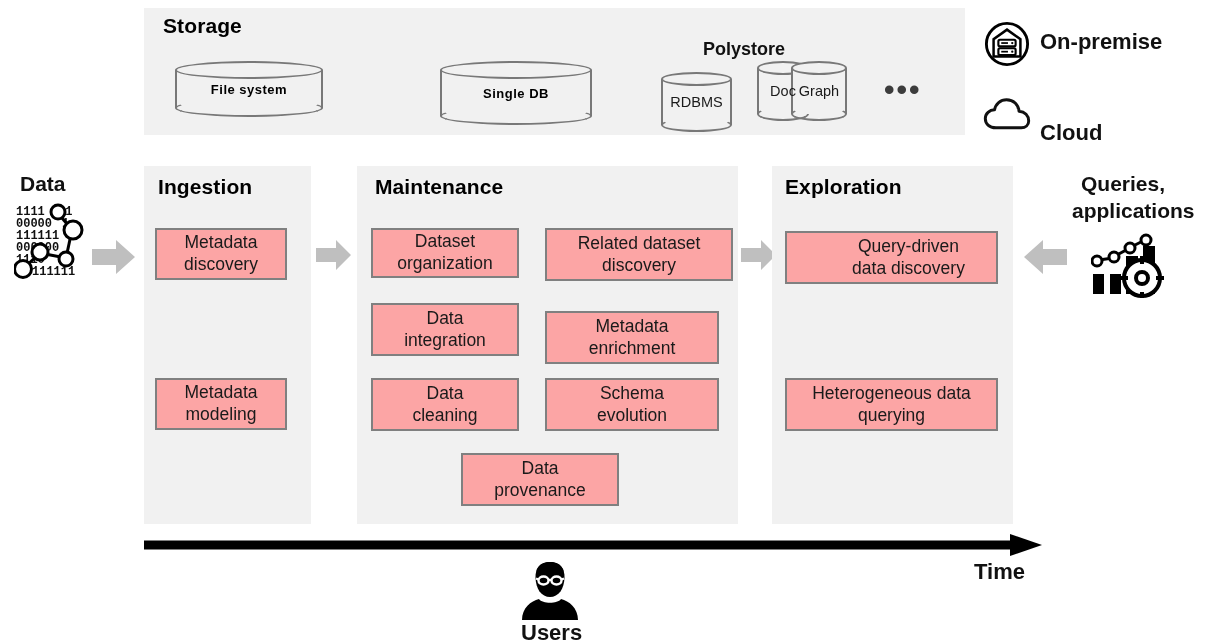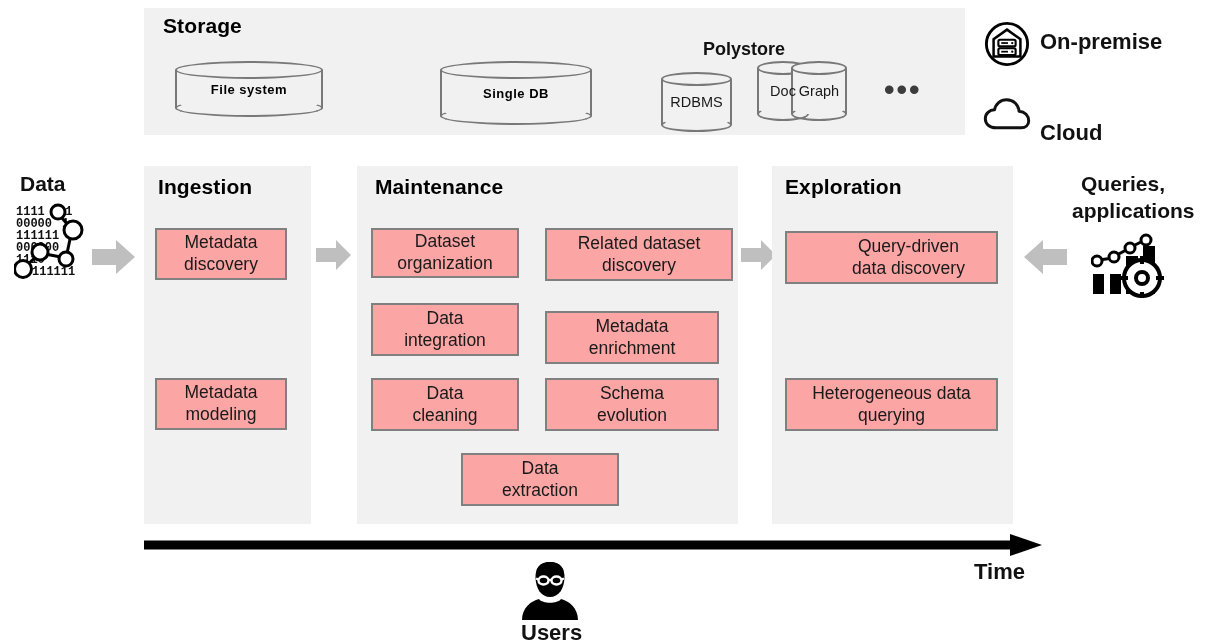--- a/index.html
+++ b/index.html
@@ -253,21 +253,21 @@
   <div class="pbox" style="left:545px; top:378px; width:174px; height:53px;">
     <span>
         <span style="display: block;">Schema</span>
         <span style="display: block;">evolution</span>
       </span>
   </div>
 
   <div class="pbox" style="left:461px; top:453px; width:158px; height:53px;">
     <span>
         <span style="display: block;">Data</span>
-        <span style="display: block;">extraction</span>
+        <span style="display: block;">provenance</span>
       </span>
   </div>
 
   <div class="garrow" style="left:741px; top:238px;">
     <svg width="36" height="34" viewBox="0 0 36 34">
       <path d="M0 10 L20 10 L20 2 L35 17 L20 32 L20 24 L0 24 Z" fill="#bfbfbf"></path>
     </svg>
   </div>
 
   <div class="panel" style="left:772px; top:166px; width:241px; height:358px;"></div>

